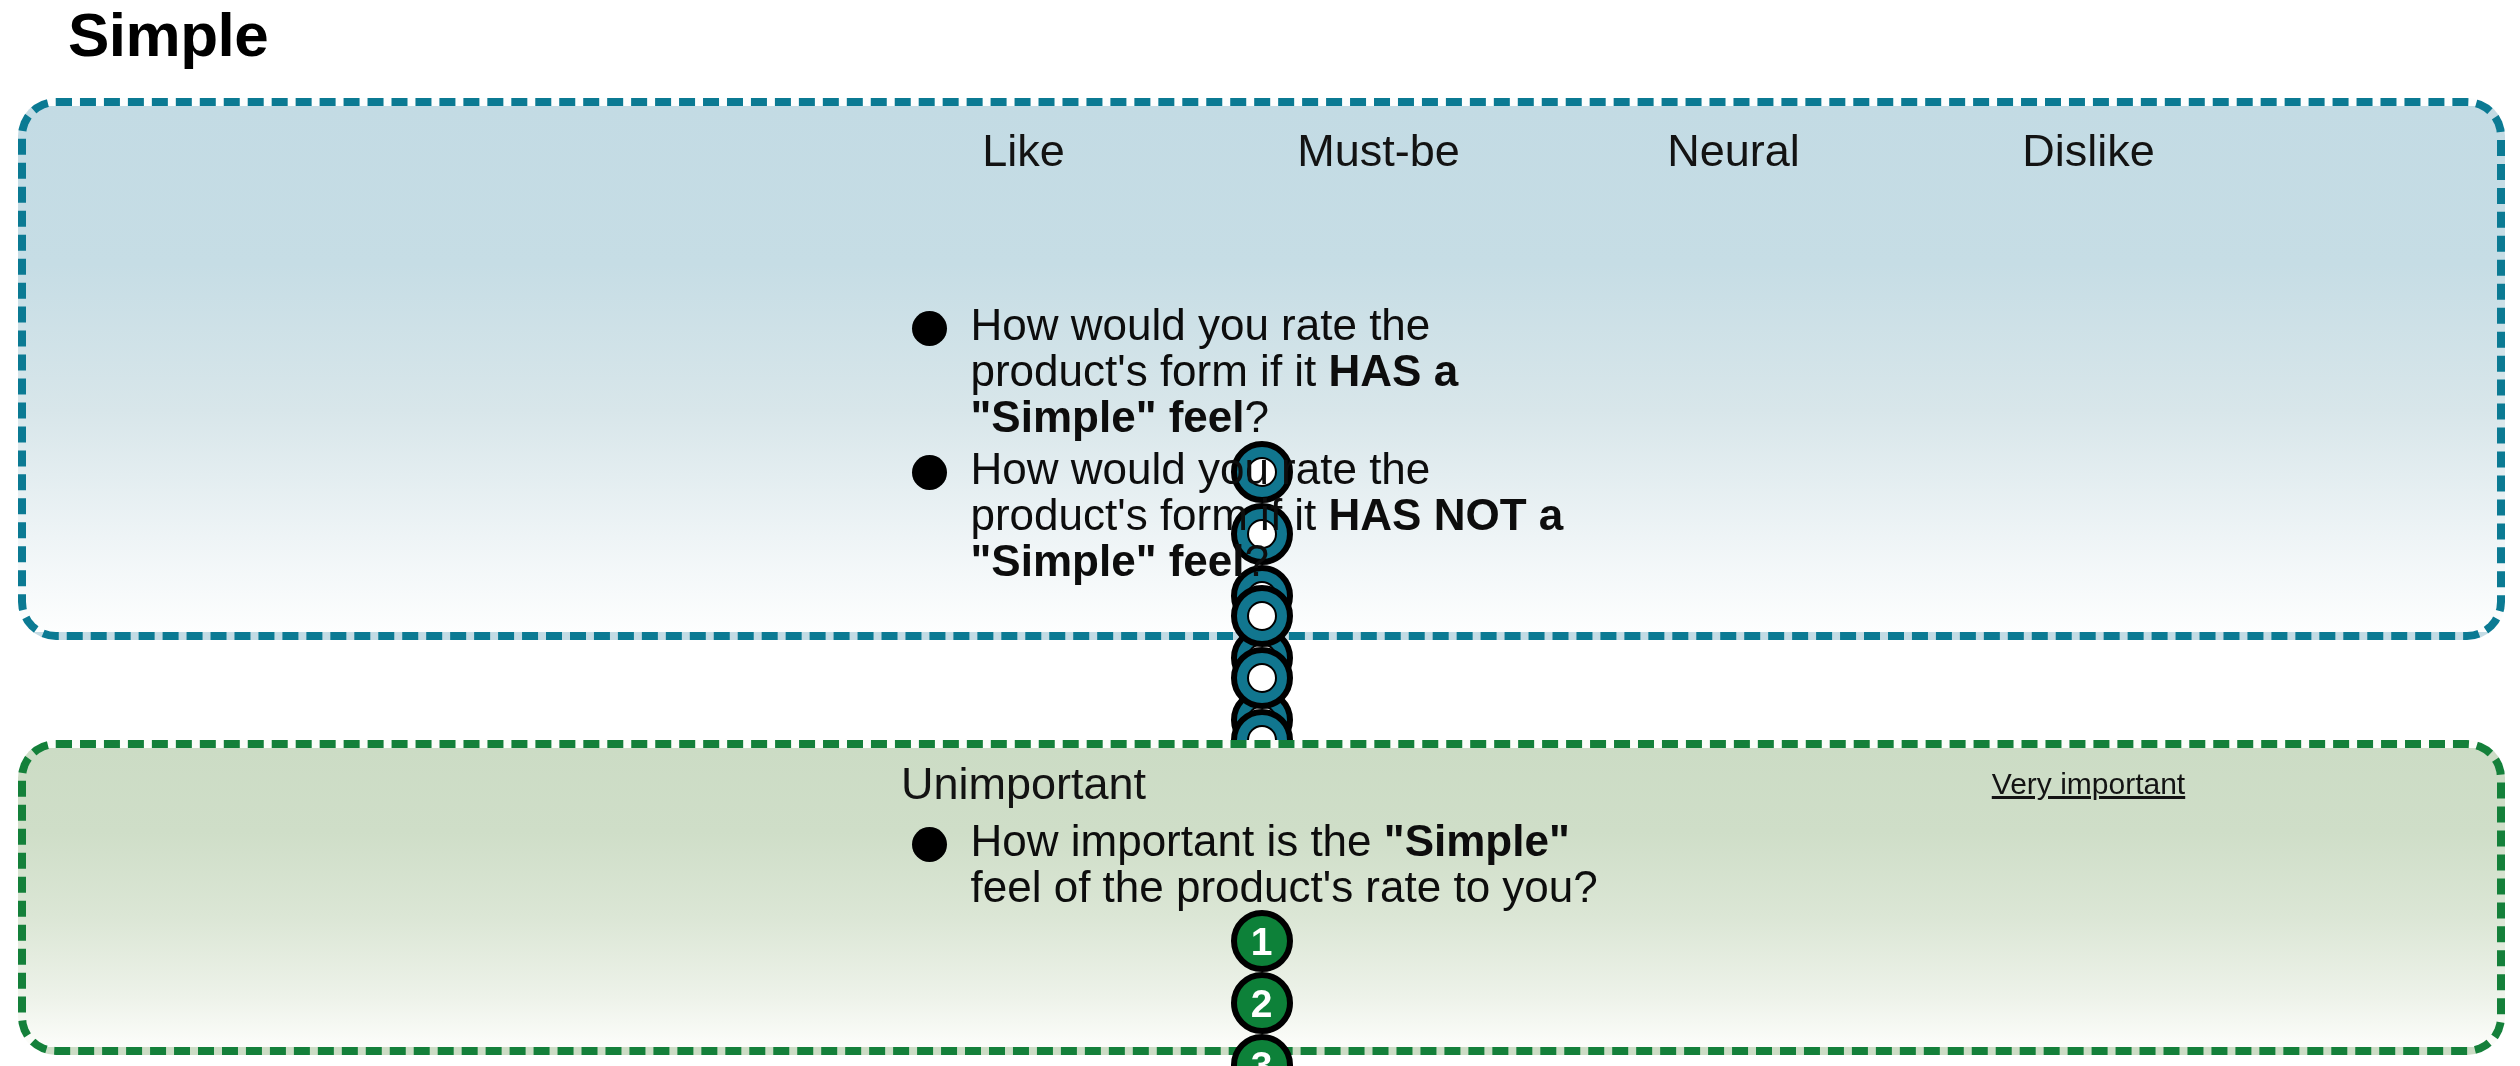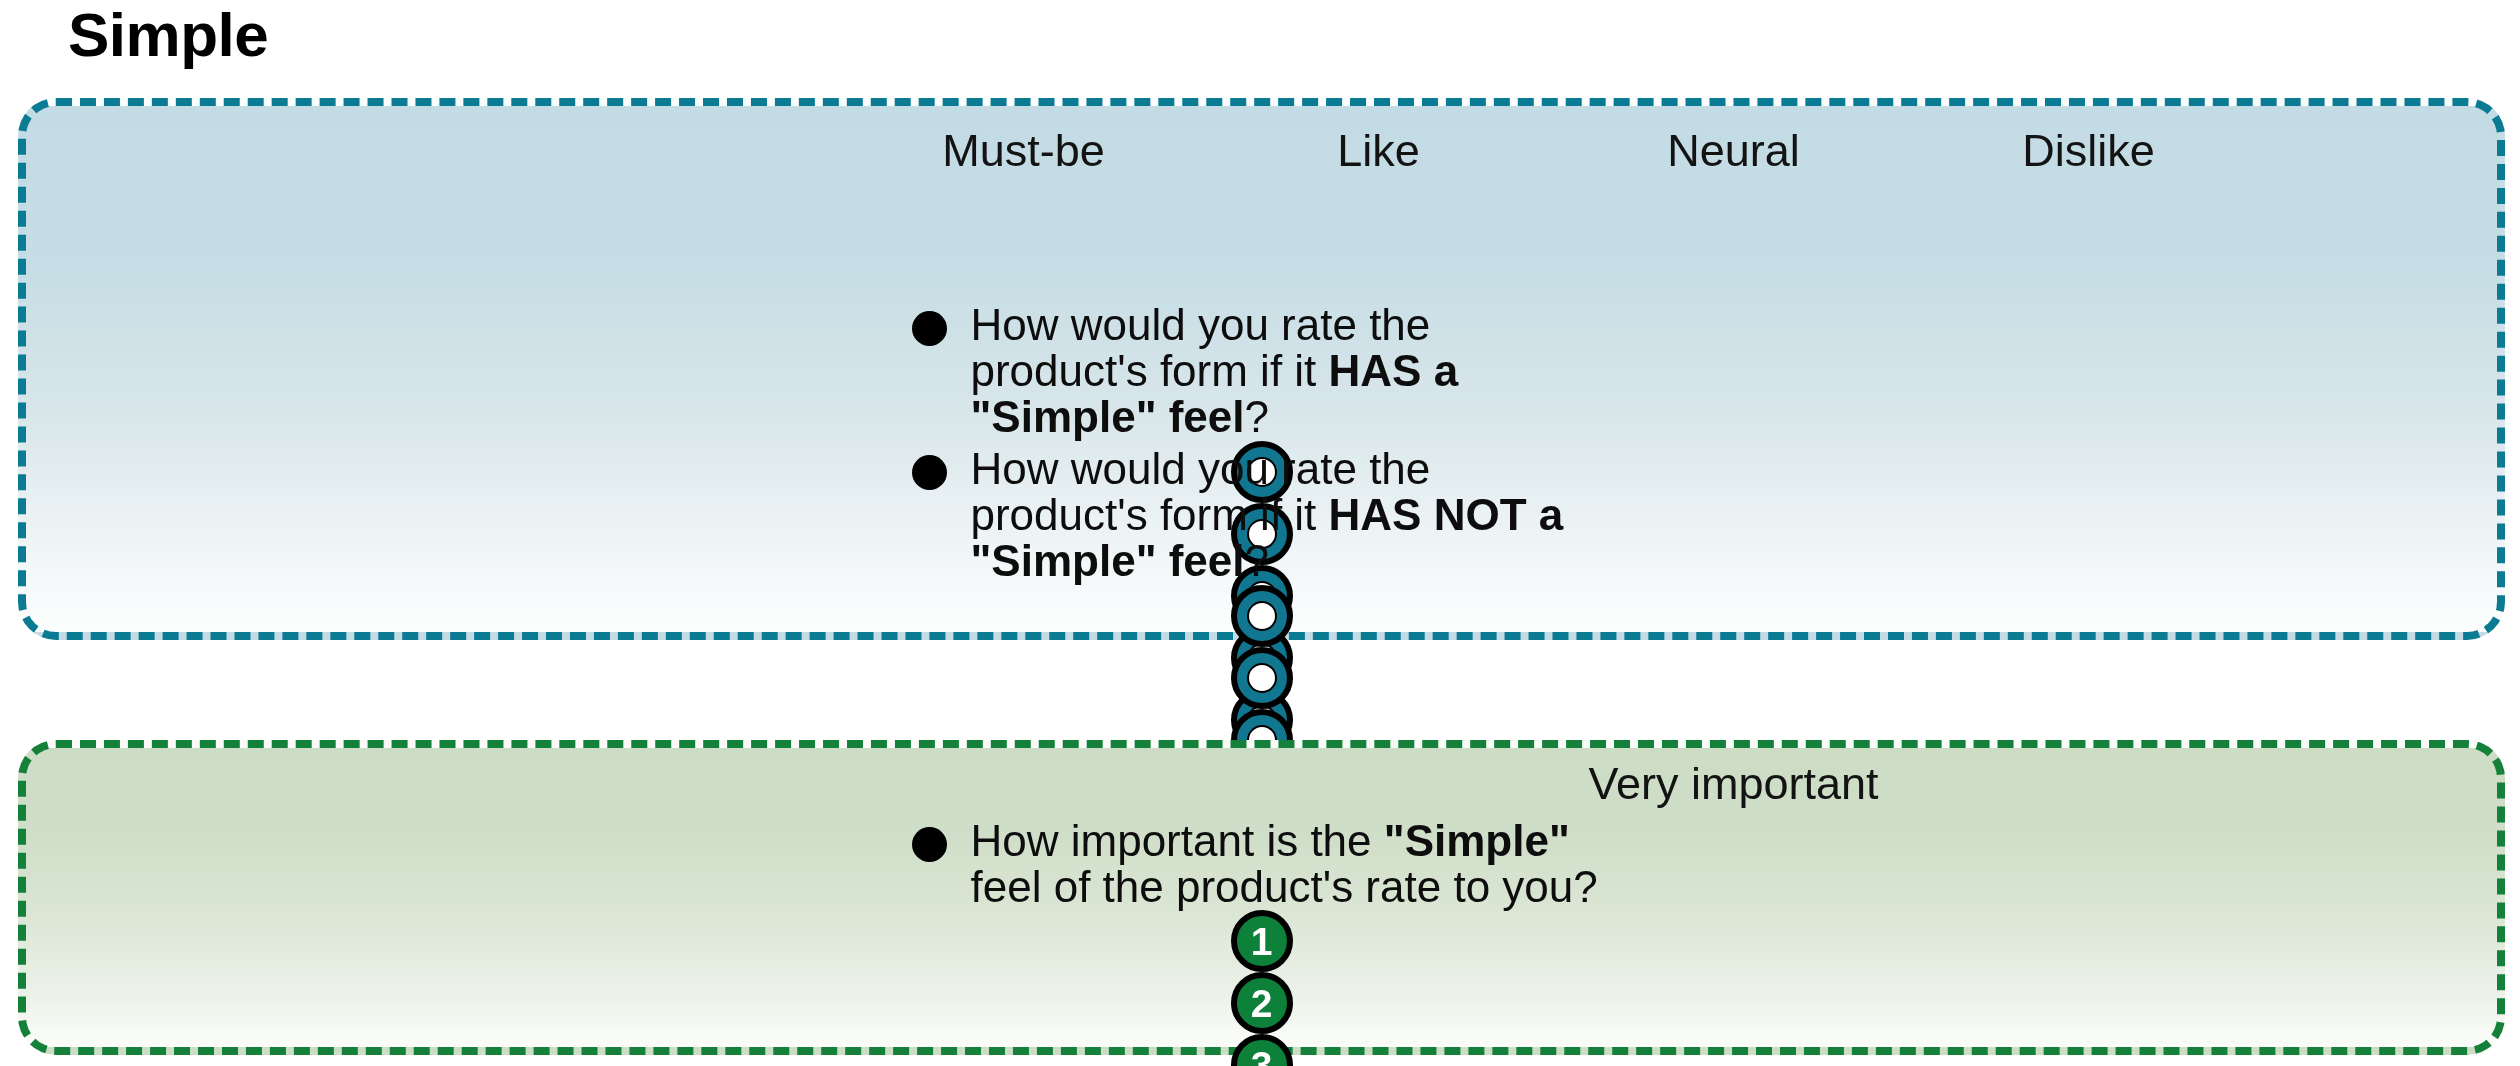--- a/index.html
+++ b/index.html
@@ -62,21 +62,21 @@
     width: 355px;
     text-align: center;
     font-size: 45px;
     color: #131313;
     line-height: 1.1;
     white-space: nowrap;
   }
   
   .imp-head-left  { flex: none; width: 355px; text-align: center; font-size: 45px; color: #131313; white-space: nowrap; }
   .imp-head-gap   { flex: none; width: 710px; }
-  .imp-head-right { flex: none; width: 355px; text-align: center; font-size: 45px; color: #131313; white-space: nowrap; }
+  .imp-head-right { flex: none; width: 355px; text-align: center; font-size: 30px; color: #131313; white-space: nowrap; text-decoration: underline; }
 
   
   .q-row {
     position: absolute;
     left: 0; right: 0;
     display: flex;
     align-items: center;
     flex-direction: column;
   }
   .q-row-1 { top: 196px; height: 140px; }
@@ -148,22 +148,22 @@
 </style>
 </head>
 <body>
 
 <div id="page-title">Simple</div>
 
 <section class="panel panel-kano">
 
   <div class="col-headers">
     <div class="header-spacer"></div>
+    <div class="col-head">Like</div>
     <div class="col-head">Must-be</div>
-    <div class="col-head">Like</div>
     <div class="col-head">Neural</div>
     <div class="col-head">Dislike</div>
   </div>
 
   <div class="q-row q-row-1">
     <div class="q-text-cell">
       <span class="bullet"></span>
       <span class="q-text"><span>How would you rate the product's form if it </span><b>HAS a "Simple" feel</b><span>?</span></span>
     </div>
     <div class="opt-cell">
@@ -223,20 +223,21 @@
           <span class="radio-inner"></span>
         </span>
     </div>
   </div>
 </section>
 
 <section class="panel panel-importance">
 
   <div class="col-headers">
     <div class="header-spacer"></div>
+    <div class="imp-head-left">Unimportant</div>
     <div class="imp-head-gap"></div>
     <div class="imp-head-right">Very important</div>
   </div>
 
   <div class="q-row q-row-imp">
     <div class="q-text-cell">
       <span class="bullet"></span>
       <span class="q-text"><span>How important is the </span><b>"Simple"</b><span> feel of the product's rate to you?</span></span>
     </div>
     <div class="opt-cell">

